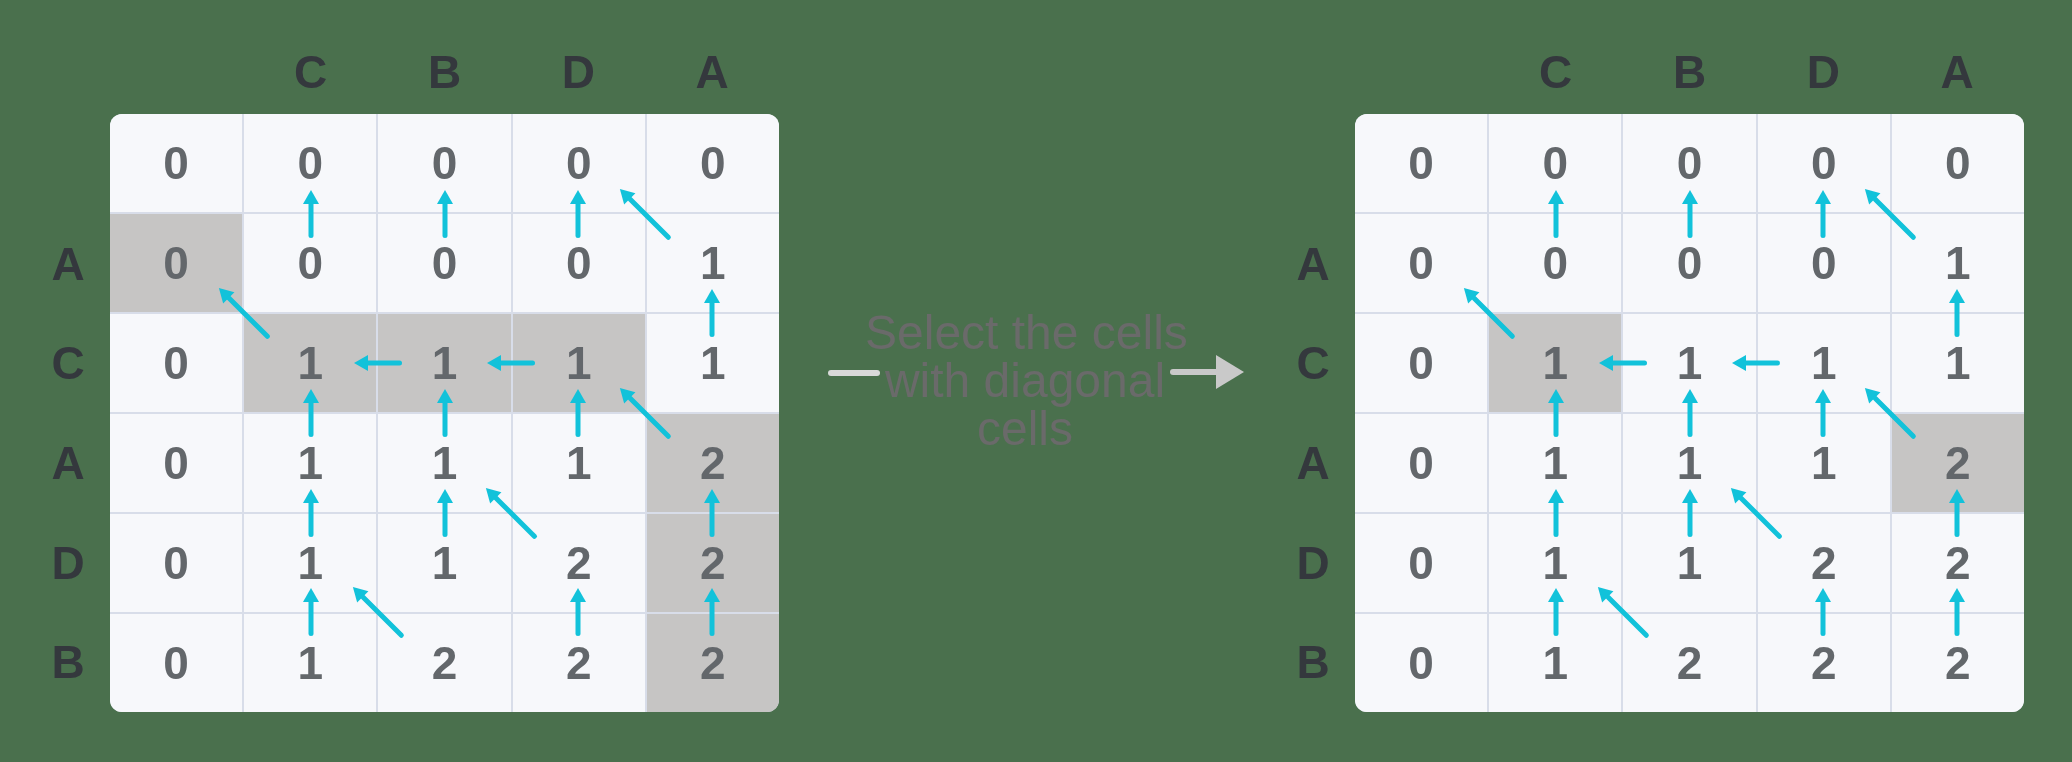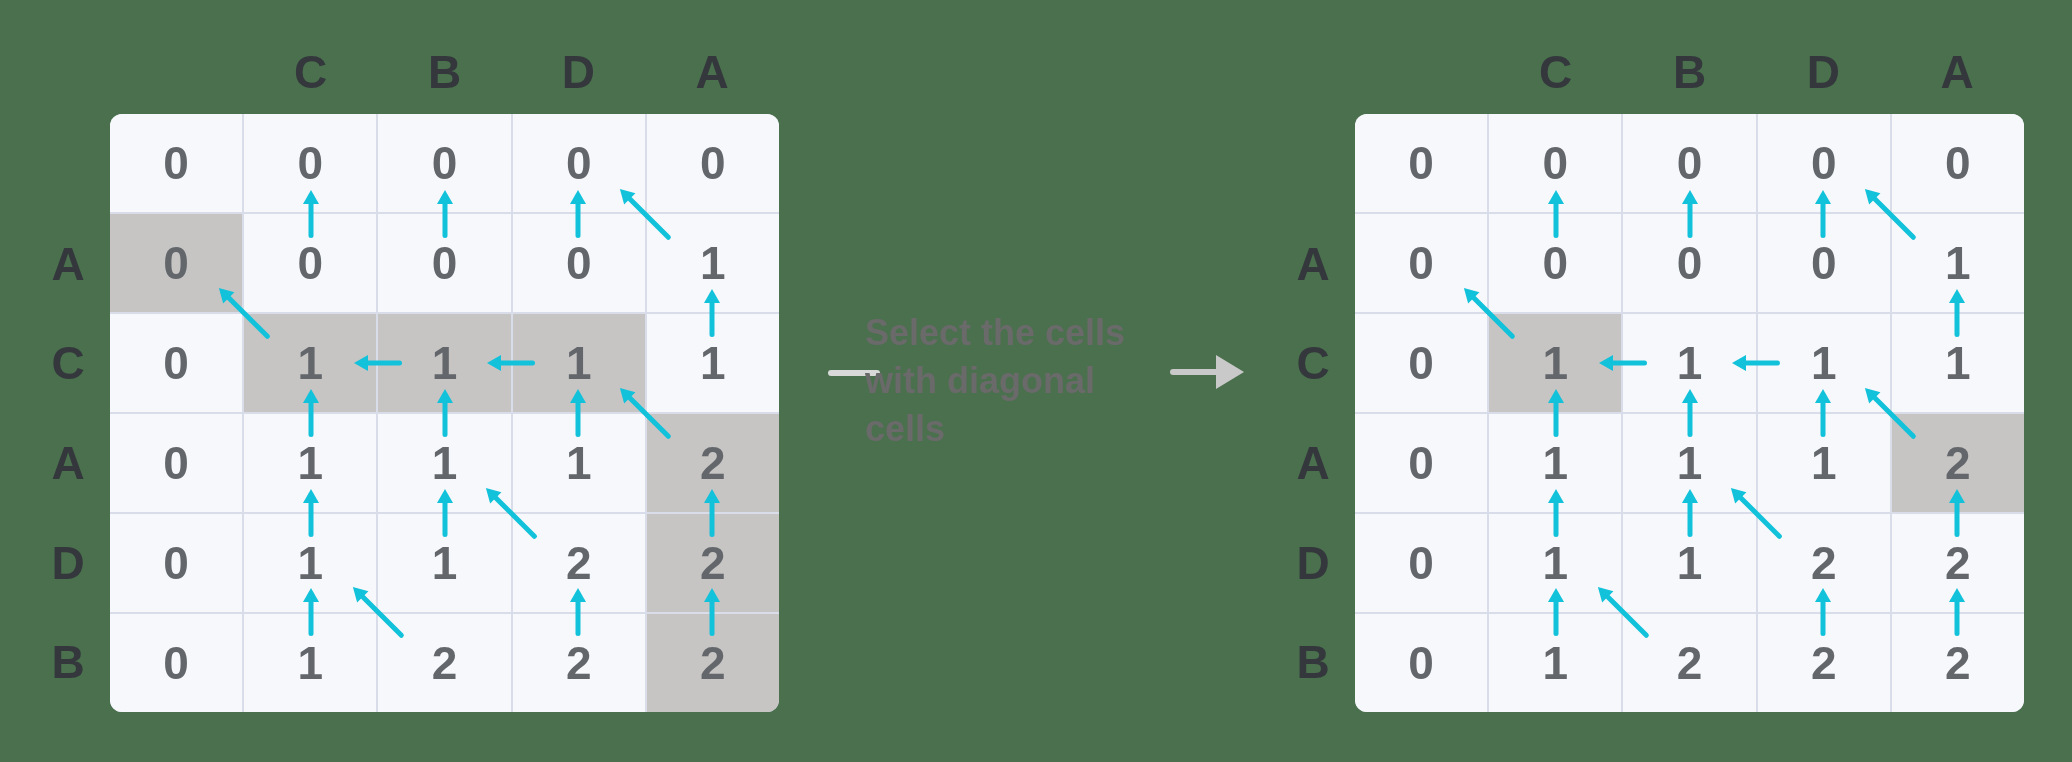--- a/index.html
+++ b/index.html
@@ -30,22 +30,22 @@
   .arrow{position:absolute; width:16px; height:48px;
     transform:translate(-50%,-50%) rotate(var(--rot,0deg));}
   .arrow .shaft{position:absolute; left:50%; bottom:0; transform:translateX(-50%);
     width:5px; height:37px; background:var(--cyan); border-radius:3px;}
   .arrow .head{position:absolute; left:50%; top:0; transform:translateX(-50%);
     width:0; height:0; border-left:8px solid transparent; border-right:8px solid transparent;
     border-bottom:14px solid var(--cyan);}
   .arrow.long{height:71px;}
   .arrow.long .shaft{height:59px;}
   
-  .mid-text{position:absolute; left:865px; top:309px; width:320px; 
-    font-size:36px; font-weight:bold; color:var(--midtext); line-height:48px;}
+  .mid-text{position:absolute; left:865px; top:309px; width:320px; text-align:center;
+    font-size:48px; font-weight:normal; color:var(--midtext); line-height:48px;}
   .mid-text div{white-space:nowrap;}
   .mid-dash{position:absolute; left:828px; top:370px; width:52px; height:6px;
     border-radius:3px; background:#d9d9d9;}
   .mid-arrow{position:absolute; left:1170px; top:372px;}
   .mid-arrow .ma-shaft{position:absolute; left:0; top:-3px; width:50px; height:6px;
     background:var(--midgray); border-radius:3px;}
   .mid-arrow .ma-head{position:absolute; left:46px; top:-17px; width:0; height:0;
     border-top:17px solid transparent; border-bottom:17px solid transparent;
     border-left:28px solid var(--midgray);}
 </style>

